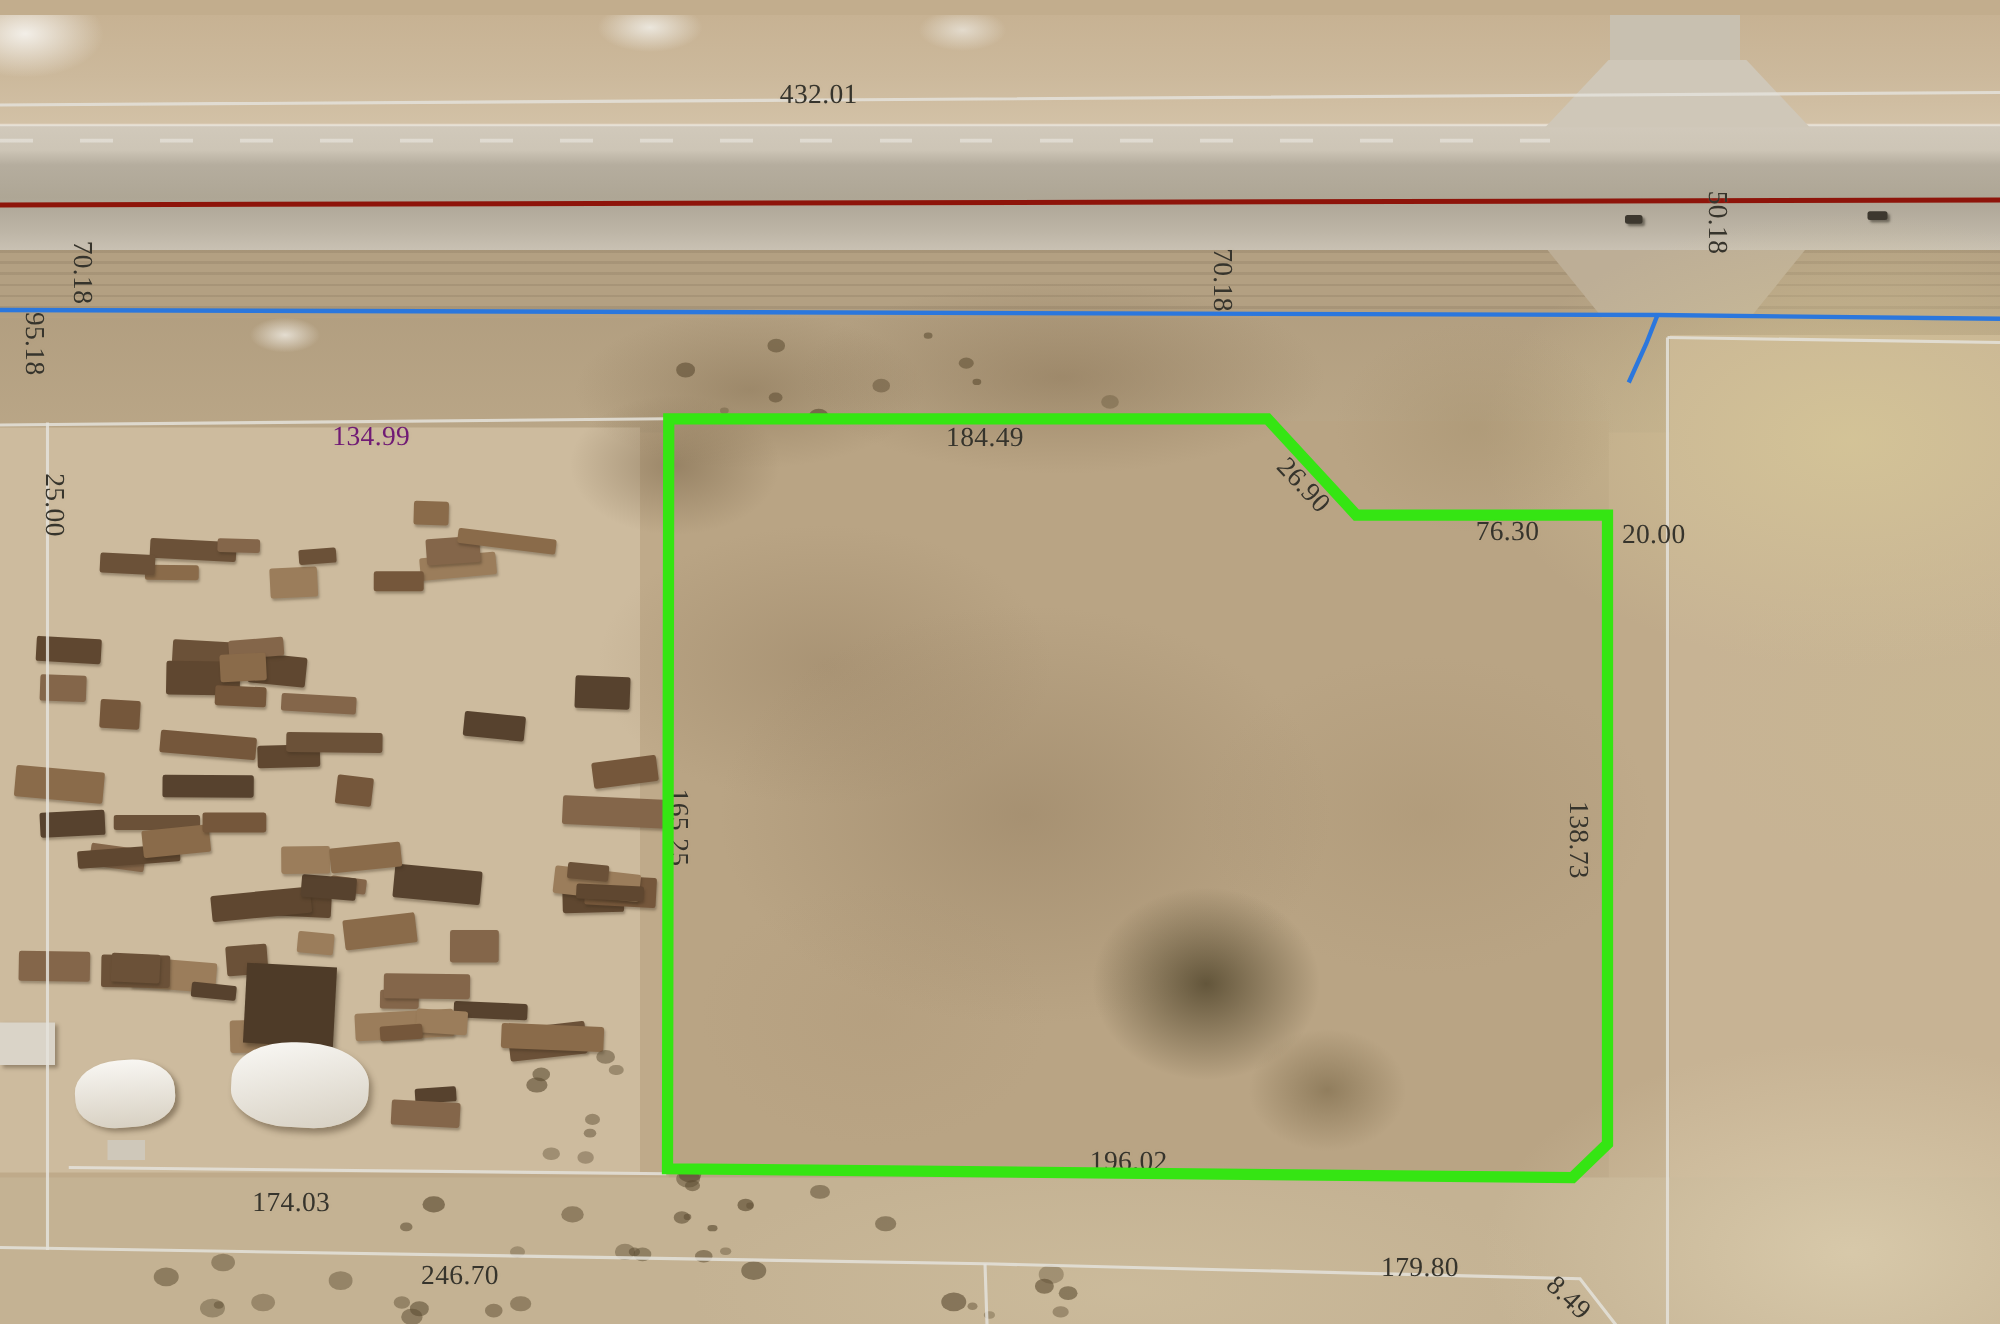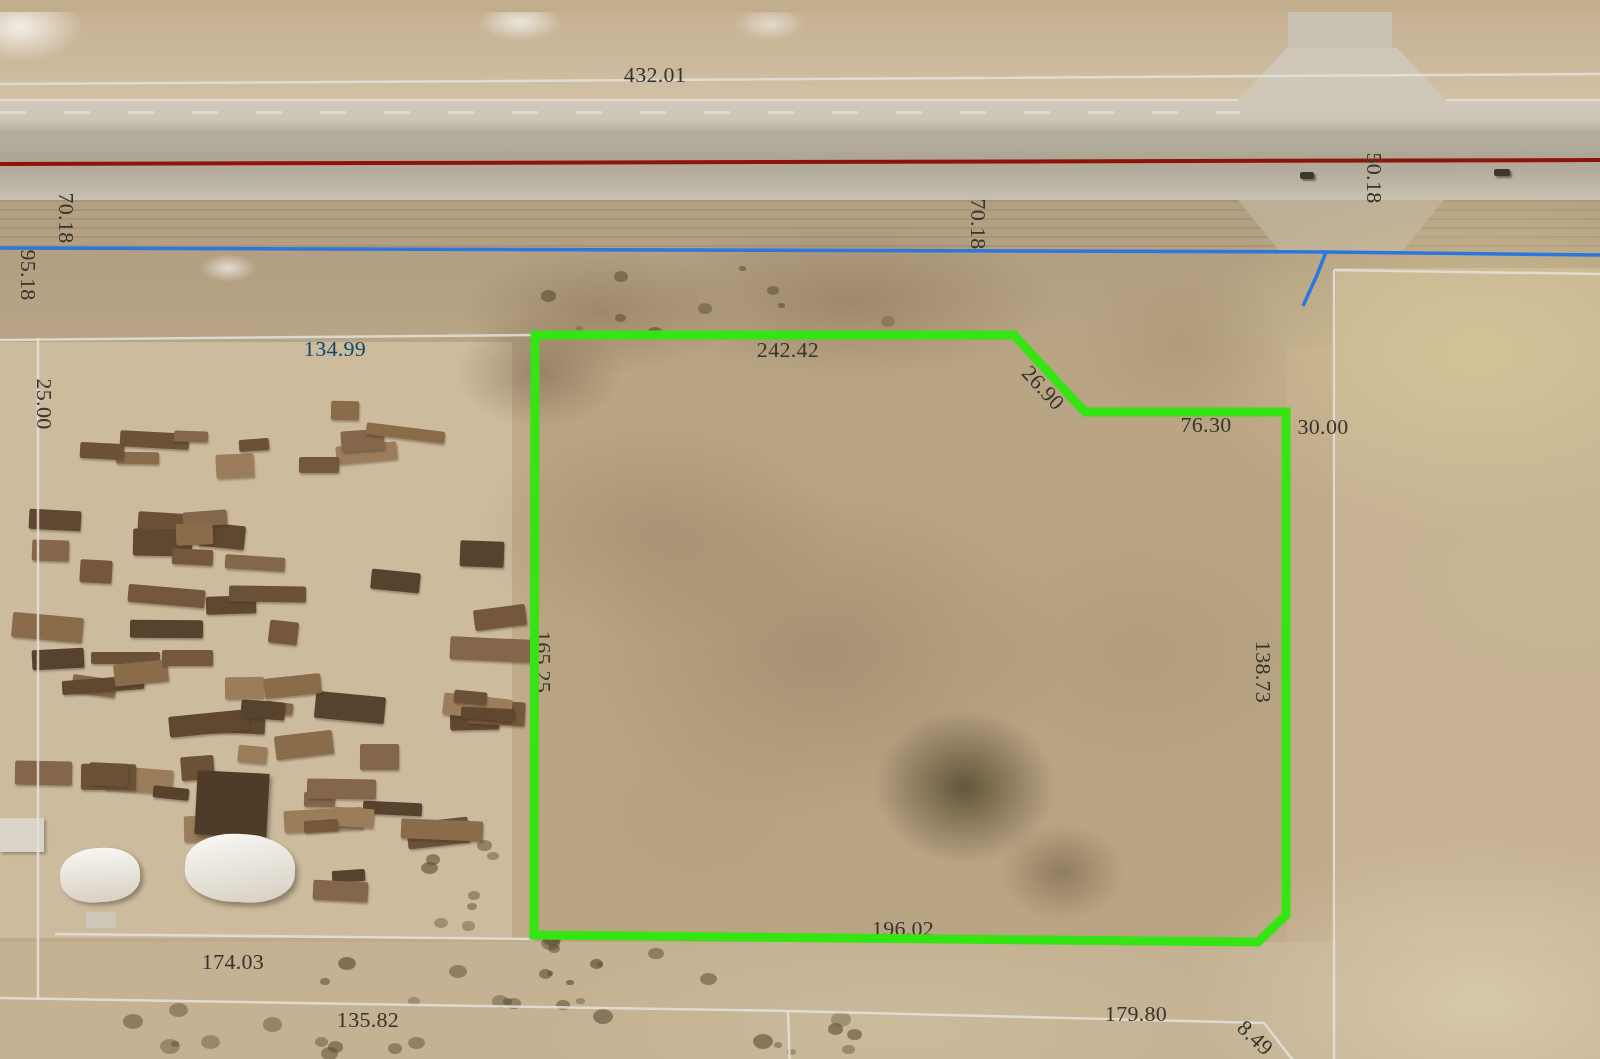--- a/index.html
+++ b/index.html
@@ -234,28 +234,28 @@
     <line x1="0" y1="152" x2="1600" y2="148" stroke="#8e140a" stroke-width="4"></line>
     <polygon points="535,323 1014,323 1085,400 1286,400 1286,903 1258,930 534,923" fill="none" stroke="#35e513" stroke-width="9" stroke-linejoin="miter"></polygon>
   </svg>
 
   <div class="dim-labels">
       <span class="dim-label" style="left: 655px; top: 63px; transform: translate(-50%, -50%) rotate(0deg); color: rgb(54, 52, 44);">432.01</span>
       <span class="dim-label" style="left: 1374px; top: 166px; transform: translate(-50%, -50%) rotate(90deg); color: rgb(54, 52, 44);">50.18</span>
       <span class="dim-label" style="left: 66px; top: 206px; transform: translate(-50%, -50%) rotate(90deg); color: rgb(54, 52, 44);">70.18</span>
       <span class="dim-label" style="left: 28px; top: 263px; transform: translate(-50%, -50%) rotate(90deg); color: rgb(54, 52, 44);">95.18</span>
       <span class="dim-label" style="left: 978px; top: 212px; transform: translate(-50%, -50%) rotate(90deg); color: rgb(54, 52, 44);">70.18</span>
-      <span class="dim-label" style="left: 297px; top: 337px; transform: translate(-50%, -50%) rotate(0deg); color: #0c4a6e; margin-left: 38px;">134.99</span>
+      <span class="dim-label" style="left: 297px; top: 337px; transform: translate(-50%, -50%) rotate(0deg); color: #701a75;">134.99</span>
       <span class="dim-label" style="left: 44px; top: 392px; transform: translate(-50%, -50%) rotate(90deg); color: rgb(54, 52, 44);">25.00</span>
-      <span class="dim-label under" style="left: 788px; top: 338px; transform: translate(-50%, -50%) rotate(0deg); color: rgb(54, 52, 44);">242.42</span>
+      <span class="dim-label under" style="left: 788px; top: 338px; transform: translate(-50%, -50%) rotate(0deg); color: rgb(54, 52, 44);">184.49</span>
       <span class="dim-label" style="left: 1043px; top: 376px; transform: translate(-50%, -50%) rotate(47deg); color: rgb(54, 52, 44);">26.90</span>
       <span class="dim-label" style="left: 1206px; top: 413px; transform: translate(-50%, -50%) rotate(0deg); color: rgb(54, 52, 44);">76.30</span>
-      <span class="dim-label" style="left: 1323px; top: 415px; transform: translate(-50%, -50%) rotate(0deg); color: rgb(54, 52, 44);">30.00</span>
+      <span class="dim-label" style="left: 1323px; top: 415px; transform: translate(-50%, -50%) rotate(0deg); color: rgb(54, 52, 44);">20.00</span>
       <span class="dim-label under" style="left: 543px; top: 650px; transform: translate(-50%, -50%) rotate(90deg); color: rgb(54, 52, 44);">165.25</span>
       <span class="dim-label" style="left: 1263px; top: 660px; transform: translate(-50%, -50%) rotate(90deg); color: rgb(54, 52, 44);">138.73</span>
       <span class="dim-label" style="left: 233px; top: 934px; transform: translate(-50%, -50%) rotate(0deg); color: rgb(54, 52, 44); margin-top: 16px;">174.03</span>
       <span class="dim-label under" style="left: 903px; top: 917px; transform: translate(-50%, -50%) rotate(0deg); color: rgb(54, 52, 44);">196.02</span>
-      <span class="dim-label" style="left: 368px; top: 1008px; transform: translate(-50%, -50%) rotate(0deg); color: rgb(54, 52, 44);">135.82</span>
+      <span class="dim-label" style="left: 368px; top: 1008px; transform: translate(-50%, -50%) rotate(0deg); color: rgb(54, 52, 44);">246.70</span>
       <span class="dim-label" style="left: 1136px; top: 1002px; transform: translate(-50%, -50%) rotate(0deg); color: rgb(54, 52, 44);">179.80</span>
       <span class="dim-label" style="left: 1255px; top: 1026px; transform: translate(-50%, -50%) rotate(43deg); color: rgb(54, 52, 44);">8.49</span>
     </div>
 
 </div>
 
 </body></html>

